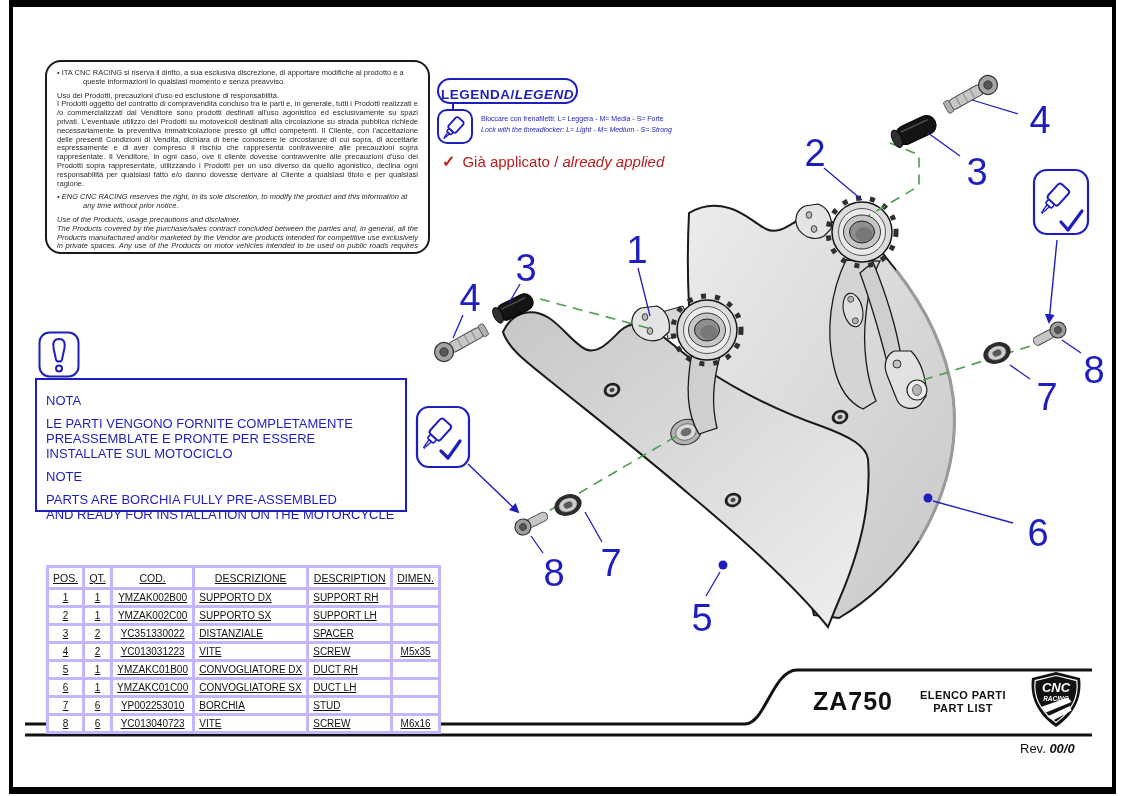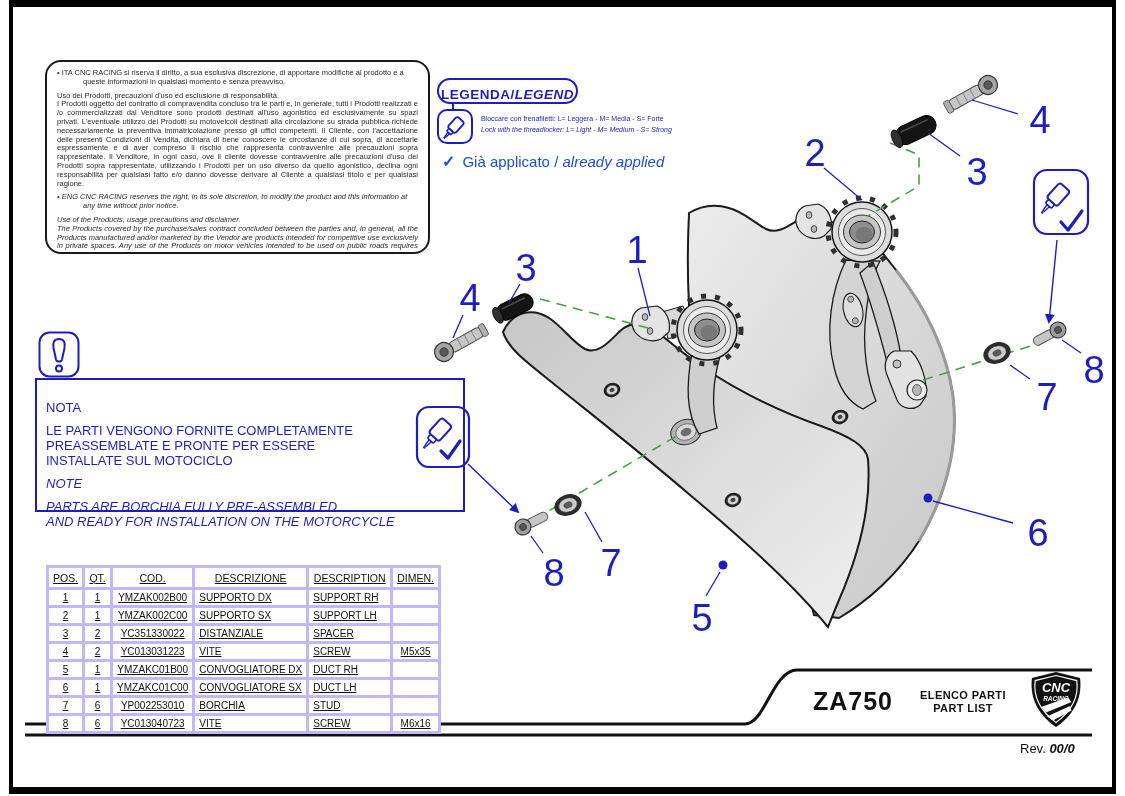--- a/index.html
+++ b/index.html
@@ -17,29 +17,29 @@
   .use-title{margin-bottom:0 !important;text-align:right;}
   .use-body{margin-top:0 !important;}
   .eng{font-style:italic;}
   
   .legend-title{position:absolute;left:437px;top:78px;width:141px;height:26px;box-sizing:border-box;
                 border:2px solid #1e1ebe;border-radius:13px;display:flex;align-items:flex-end;justify-content:center;
                 color:#1e1ebe;font-size:13.5px;font-weight:bold;letter-spacing:.5px;z-index:2;background:#fff;}
   .legend-title .it{font-style:normal}.legend-title .en{font-style:italic}
   .legend-lines{position:absolute;left:481px;top:113px;width:230px;color:#1e1ebe;font-size:7px;line-height:11px;z-index:2;}
   .legend-lines .en{font-style:italic;}
-  .applied{position:absolute;left:442px;top:152px;color:#1d4ed8;font-size:15px;z-index:2;}
+  .applied{position:absolute;left:442px;top:152px;color:#b91c1c;font-size:15px;z-index:2;}
   .applied .chk{font-weight:bold;font-size:16px;margin-right:7px;}
   .applied .en{font-style:italic;}
   
   .warn-icon{position:absolute;left:38px;top:331px;z-index:2;}
-  .nota{position:absolute;left:35px;top:378px;width:430px;height:134px;box-sizing:border-box;
-        border:2px solid #1e1ebe;padding:20px 9px;color:#1e1ebe;font-size:13px;line-height:15px;z-index:2;}
+  .nota{position:absolute;left:35px;top:378px;width:372px;height:134px;box-sizing:border-box;
+        border:2px solid #1e1ebe;padding:13px 9px;color:#1e1ebe;font-size:13px;line-height:15px;z-index:2;}
   .nota .gap{margin-top:8px;}
-  .nota .it{font-style:normal}.nota .en{font-style:italic}
+  .nota .it{font-style:normal}.nota .en{}
   
   .parts{position:absolute;left:46px;top:565px;z-index:2;border-collapse:collapse;
          font-size:10px;color:#111;background:#fff;}
   .parts th,.parts td{border:3px solid #c4b5fd;padding:0 4px;height:15px;white-space:nowrap;text-decoration:underline;}
   .parts th{font-weight:normal;font-size:10.5px;height:19px;text-align:center;}
   .parts td.c{text-align:center;}
   .parts{border:1.5px solid #000;}
   
   .za{position:absolute;left:807px;top:687px;width:92px;text-align:center;font-size:25px;font-weight:bold;
       color:#111;letter-spacing:1px;z-index:2;}

